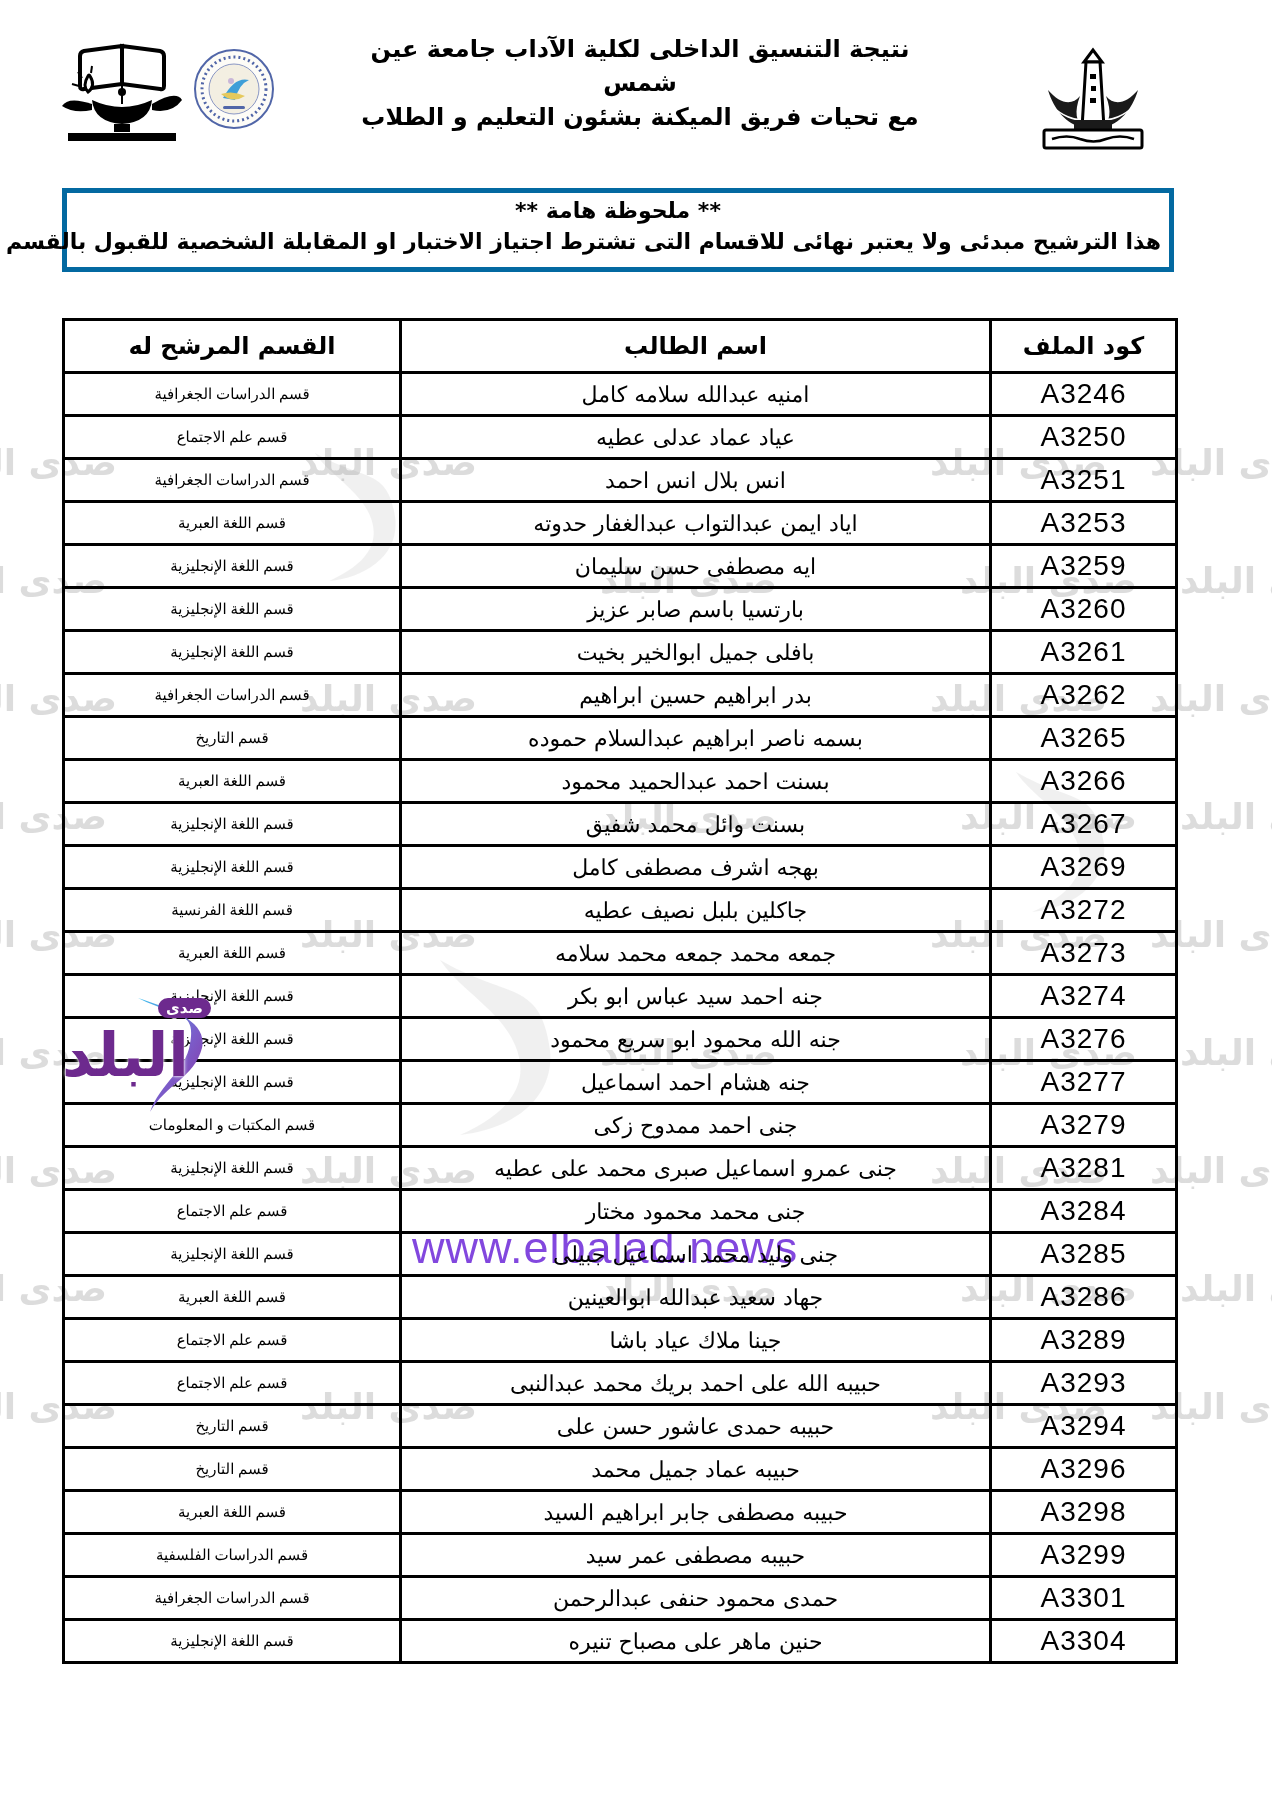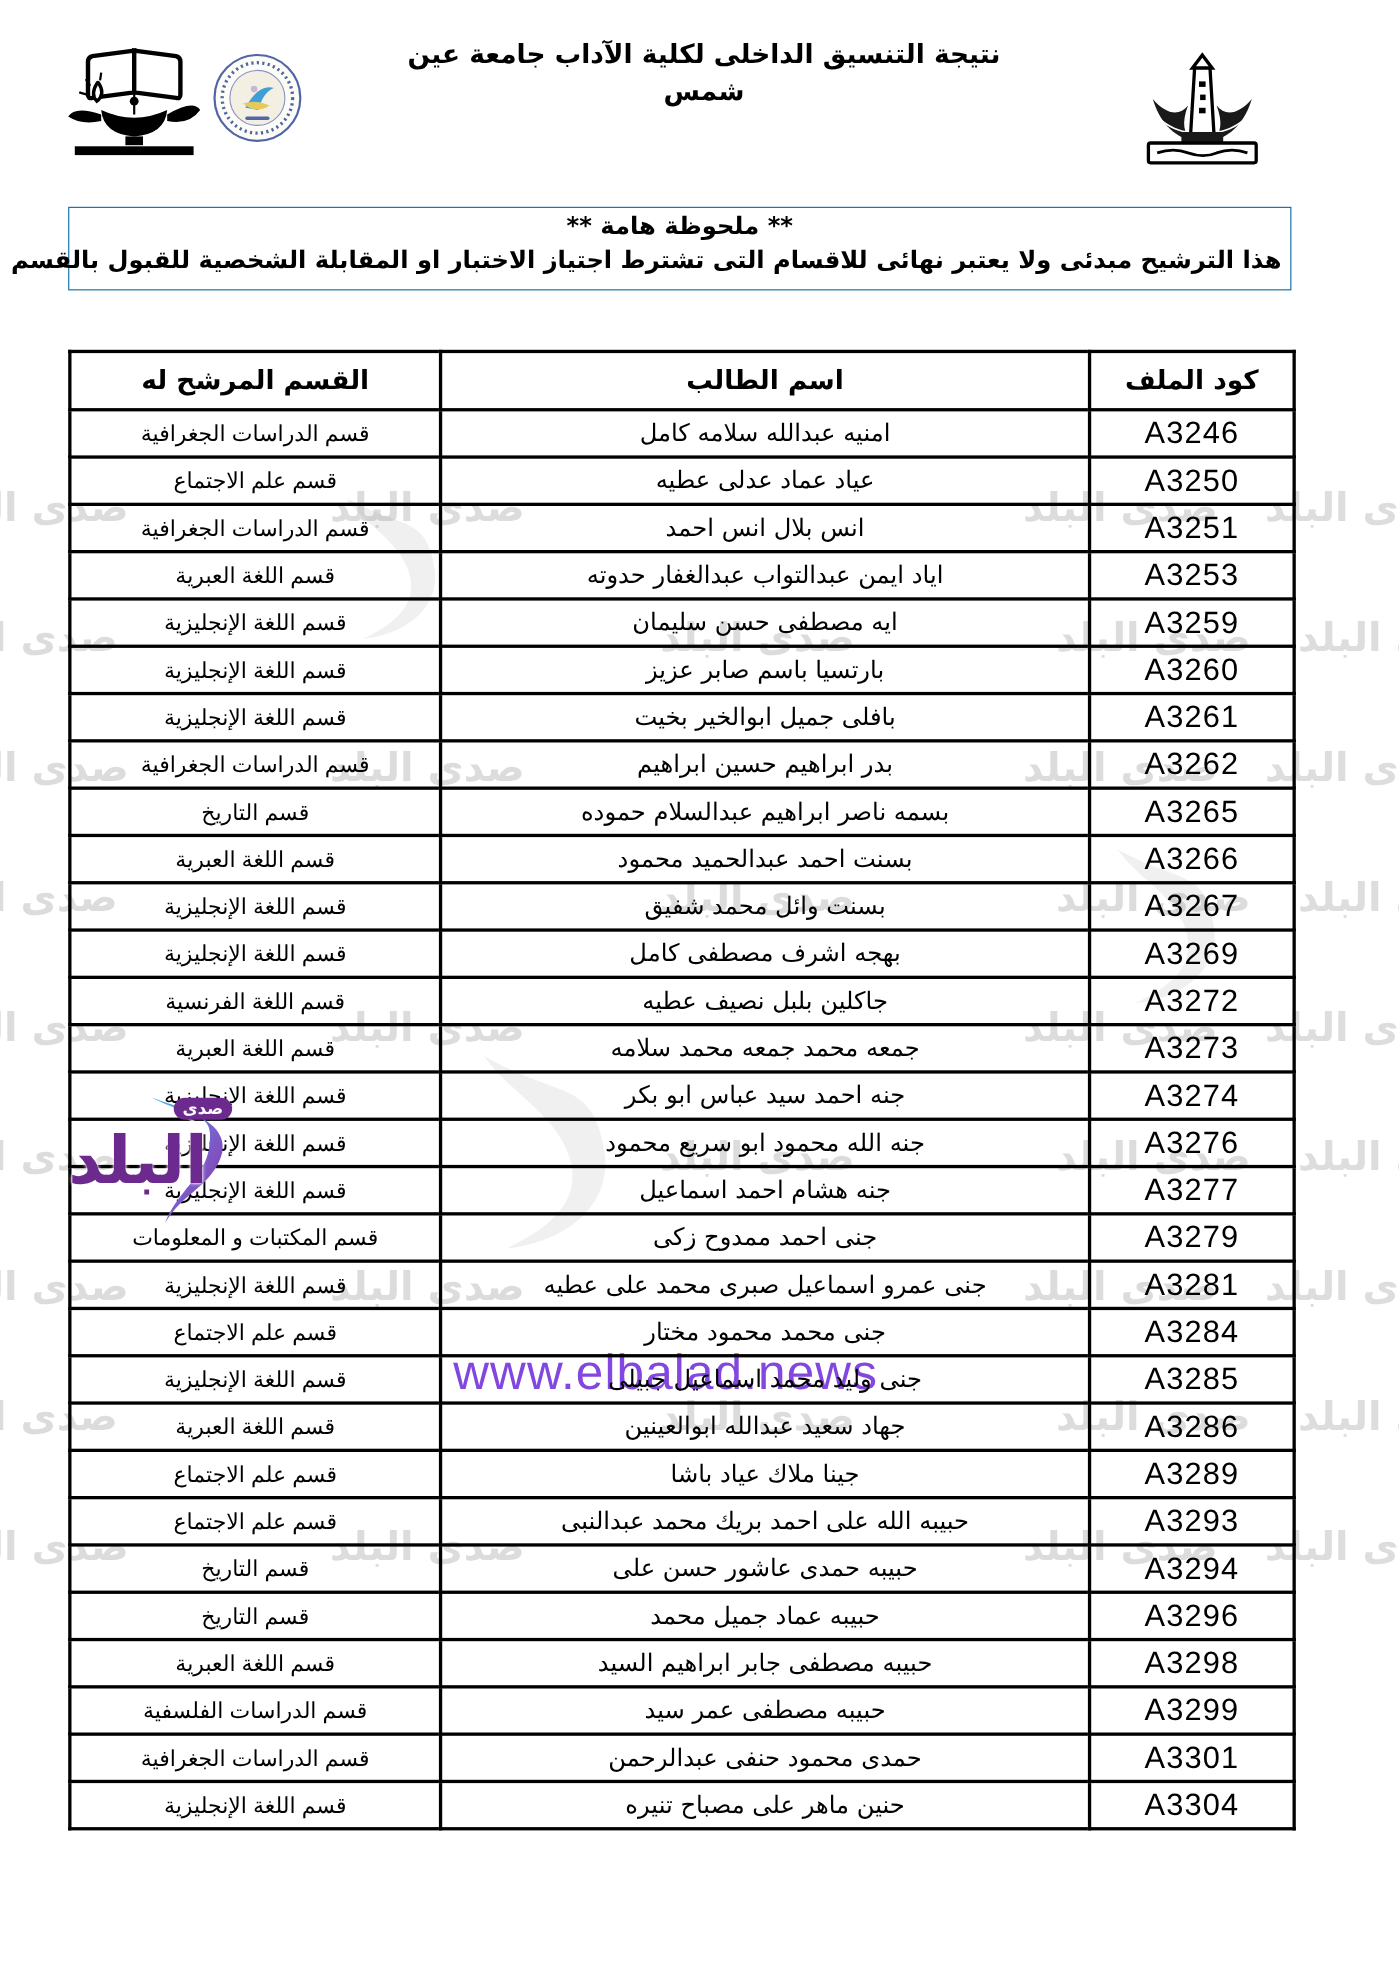--- a/index.html
+++ b/index.html
@@ -13,36 +13,36 @@
     position:absolute;left:330px;top:32px;width:620px;
     direction:rtl;text-align:center;font-weight:bold;
     font-size:24px;line-height:34px;z-index:3;
   }
   .logo-left{position:absolute;left:58px;top:34px;z-index:3;}
   .logo-seal{position:absolute;left:193px;top:48px;z-index:3;}
   .logo-right{position:absolute;left:1022px;top:46px;z-index:3;}
   
   .note-box{
     position:absolute;left:62px;top:188px;width:1112px;box-sizing:border-box;
-    border:1px solid #0369a1;padding:3px 8px 9px;direction:rtl;text-align:center;z-index:2;
+    border:5px solid #0369a1;padding:3px 8px 9px;direction:rtl;text-align:center;z-index:2;
     background:transparent;
   }
   .note-title{font-weight:bold;font-size:22px;line-height:30px;}
   .note-body{font-weight:bold;font-size:22px;line-height:32px;white-space:nowrap;}
   
   table.results{
     position:absolute;top:318px;left:62px;width:1113px;z-index:1;
     border-collapse:collapse;table-layout:fixed;direction:rtl;background:transparent;
   }
   .results th,.results td{border:3px solid #000;text-align:center;vertical-align:middle;padding:0 6px;overflow:hidden;}
   .results th{height:50px;font-size:24px;font-weight:bold;font-family:"DejaVu Sans",sans-serif;}
   .results td{height:40px;}
   td.cell-code{font-family:Liberation Sans, sans-serif;font-size:28px;letter-spacing:1px;}
   td.cell-name{font-size:22px;font-family:"DejaVu Serif",serif;}
-  td.cell-dept{font-size:20px;font-family:Liberation Sans, sans-serif;}
+  td.cell-dept{font-size:15px;font-family:Liberation Serif, serif;}
   
   .wm-layer{position:absolute;inset:0;z-index:0;pointer-events:none;}
   .wm{
     position:absolute;direction:rtl;white-space:nowrap;
     font-size:36px;font-weight:bold;color:#8e8e8e;opacity:.30;
   }
   .wm-url{
     position:absolute;left:412px;top:1222px;z-index:0;
     font-family:"Liberation Sans",sans-serif;font-size:45px;letter-spacing:1px;
     color:#6d28d9;opacity:.85;white-space:nowrap;
@@ -164,20 +164,21 @@
     <rect x="69" y="40" width="5" height="5" fill="#000"></rect>
     <rect x="68" y="52" width="6" height="5" fill="#000"></rect>
 
     <rect x="52" y="74" width="38" height="10" fill="#1a1a1a"></rect>
     <rect x="22" y="84" width="98" height="18" rx="2" fill="#fff" stroke="#000" stroke-width="3"></rect>
     <path d="M30 93 Q45 88 58 93 Q72 98 84 93 Q98 88 112 93" stroke="#000" stroke-width="2.5" fill="none"></path>
   </svg>
 
   <div class="title-block">
     <div>نتيجة التنسيق الداخلى لكلية الآداب جامعة عين شمس</div>
+    <div>مع تحيات فريق الميكنة بشئون التعليم و الطلاب</div>
   </div>
 
   <div class="note-box">
     <div class="note-title">** ملحوظة هامة **</div>
     <div class="note-body">هذا الترشيح مبدئى ولا يعتبر نهائى للاقسام التى تشترط اجتياز الاختبار او المقابلة الشخصية للقبول بالقسم</div>
   </div>
 
   <table class="results">
     <colgroup>
       <col style="width:186px">

